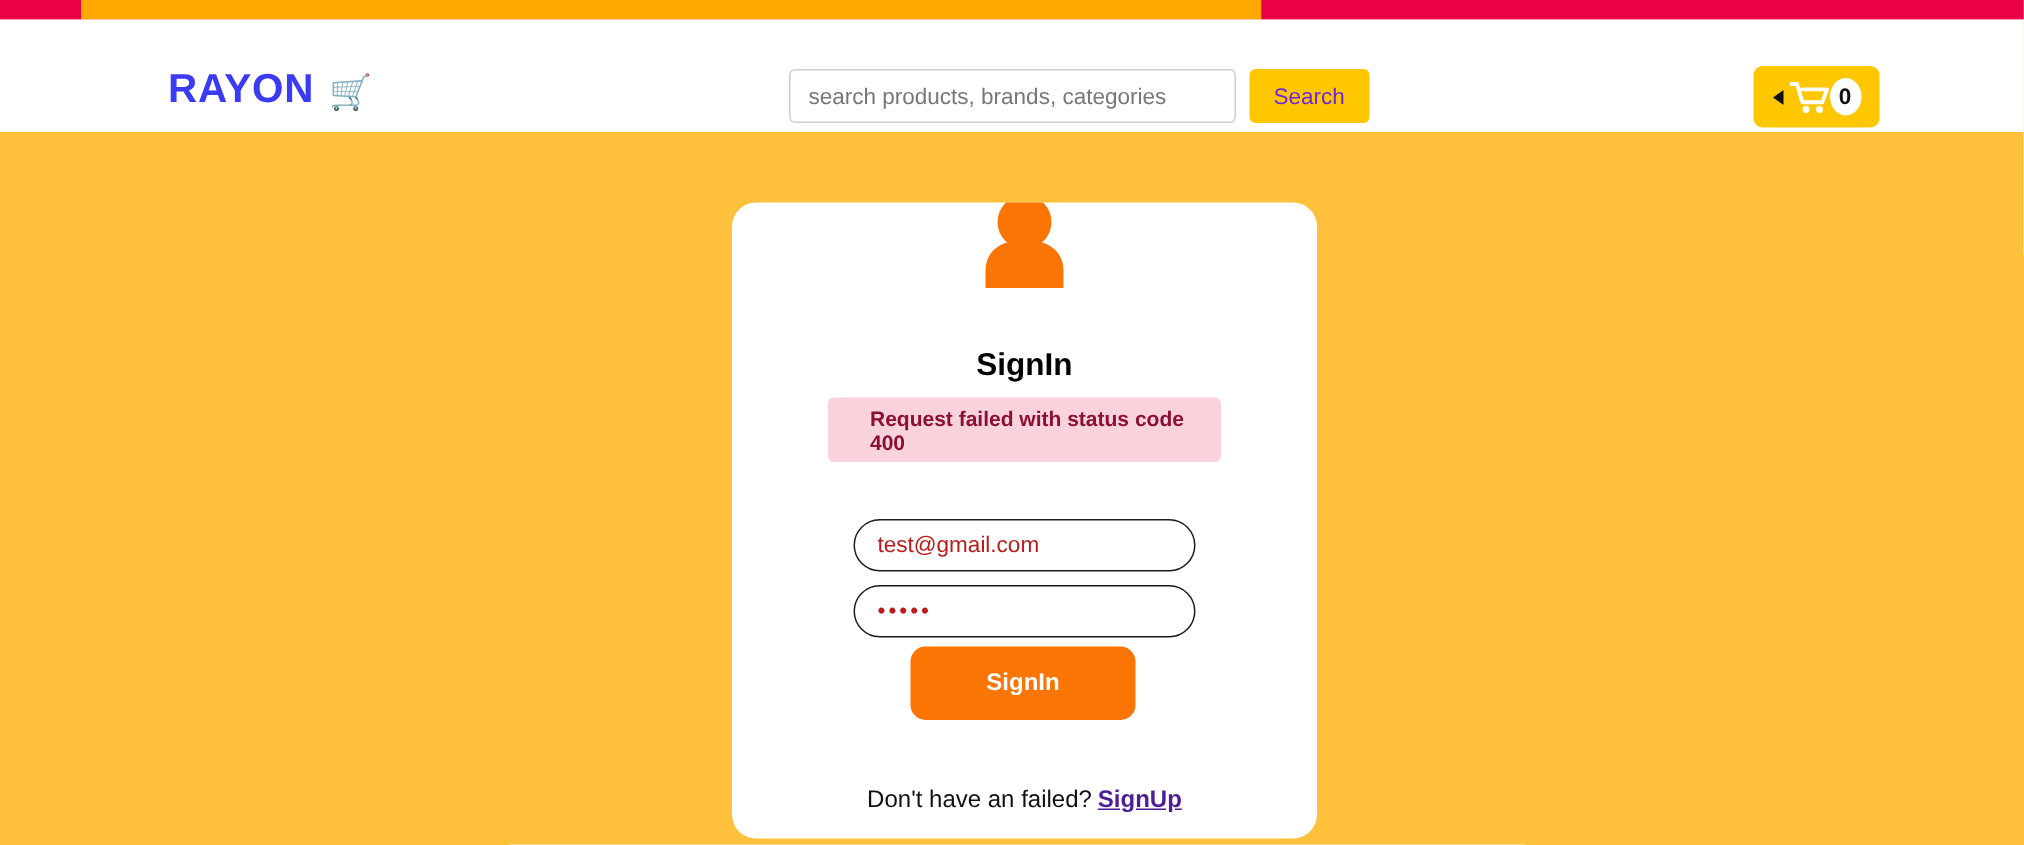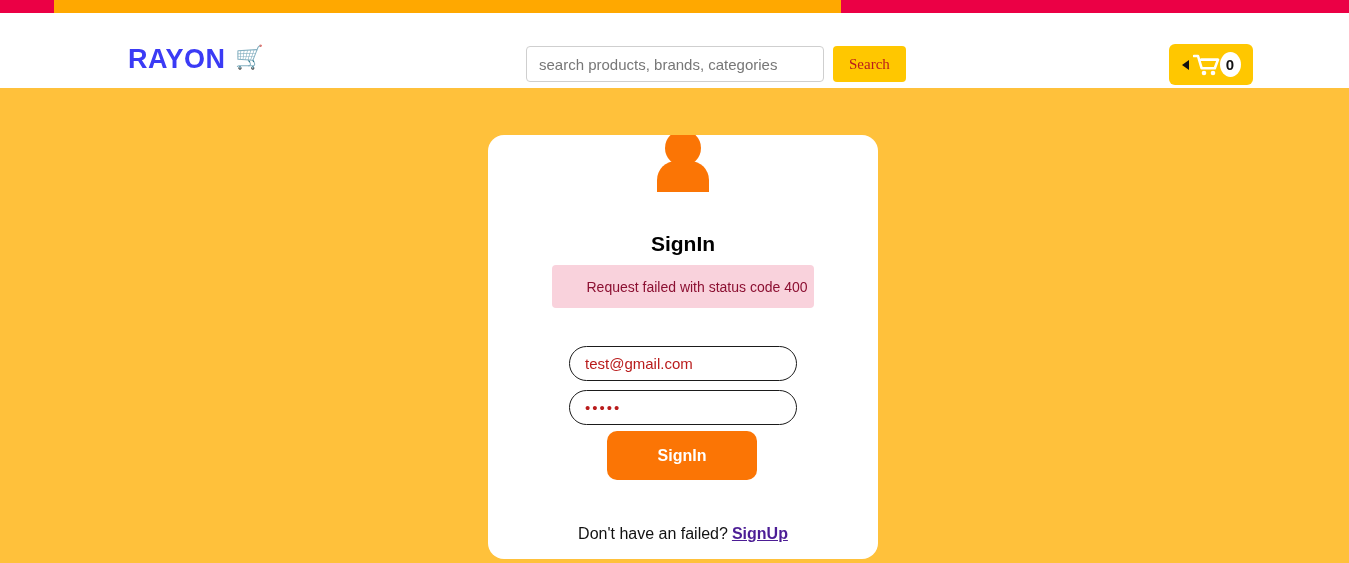--- a/index.html
+++ b/index.html
@@ -44,23 +44,22 @@
     width: 1349px;
     height: 75px;
     background: #ffffff;
   }
 
   .brand {
     position: absolute;
     left: 112px;
     top: 33px;
     display: flex;
-    align-items: flex-start;
+    align-items: flex-end;
     gap: 10px;
-    margin-left: 16px;
   }
   .brand-name {
     font-size: 27px;
     font-weight: bold;
     color: #3B3BF5;
     letter-spacing: 0.5px;
     line-height: 1;
   }
   .brand-cart {
     font-size: 23px;
@@ -90,22 +89,22 @@
     outline: none;
   }
   .search-input::placeholder { color: #777; }
   .search-btn {
     height: 36px;
     padding: 0 16px;
     background: #FFC700;
     border: none;
     border-radius: 4px;
     font-size: 15px;
-    font-family: Liberation Serif, serif;
-    color: #b91c1c;
+    font-family: Liberation Sans, sans-serif;
+    color: #6d28d9;
     cursor: pointer;
   }
 
   .cart-btn {
     position: absolute;
     left: 1169px;
     top: 31px;
     width: 84px;
     height: 41px;
     background: #FFC700;
@@ -186,21 +185,21 @@
     top: 130px;
     left: 64px;
     width: 262px;
     height: 43px;
     background: #F9D2DC;
     border-radius: 4px;
     display: flex;
     align-items: center;
     justify-content: center;
     font-size: 14px;
-    font-weight: normal;
+    font-weight: bold;
     color: #8C1032;
     padding-left: 28px;
   }
 
   .field {
     position: absolute;
     left: 81px;
     width: 228px;
     height: 35px;
     border: 1px solid #1b1b1b;

